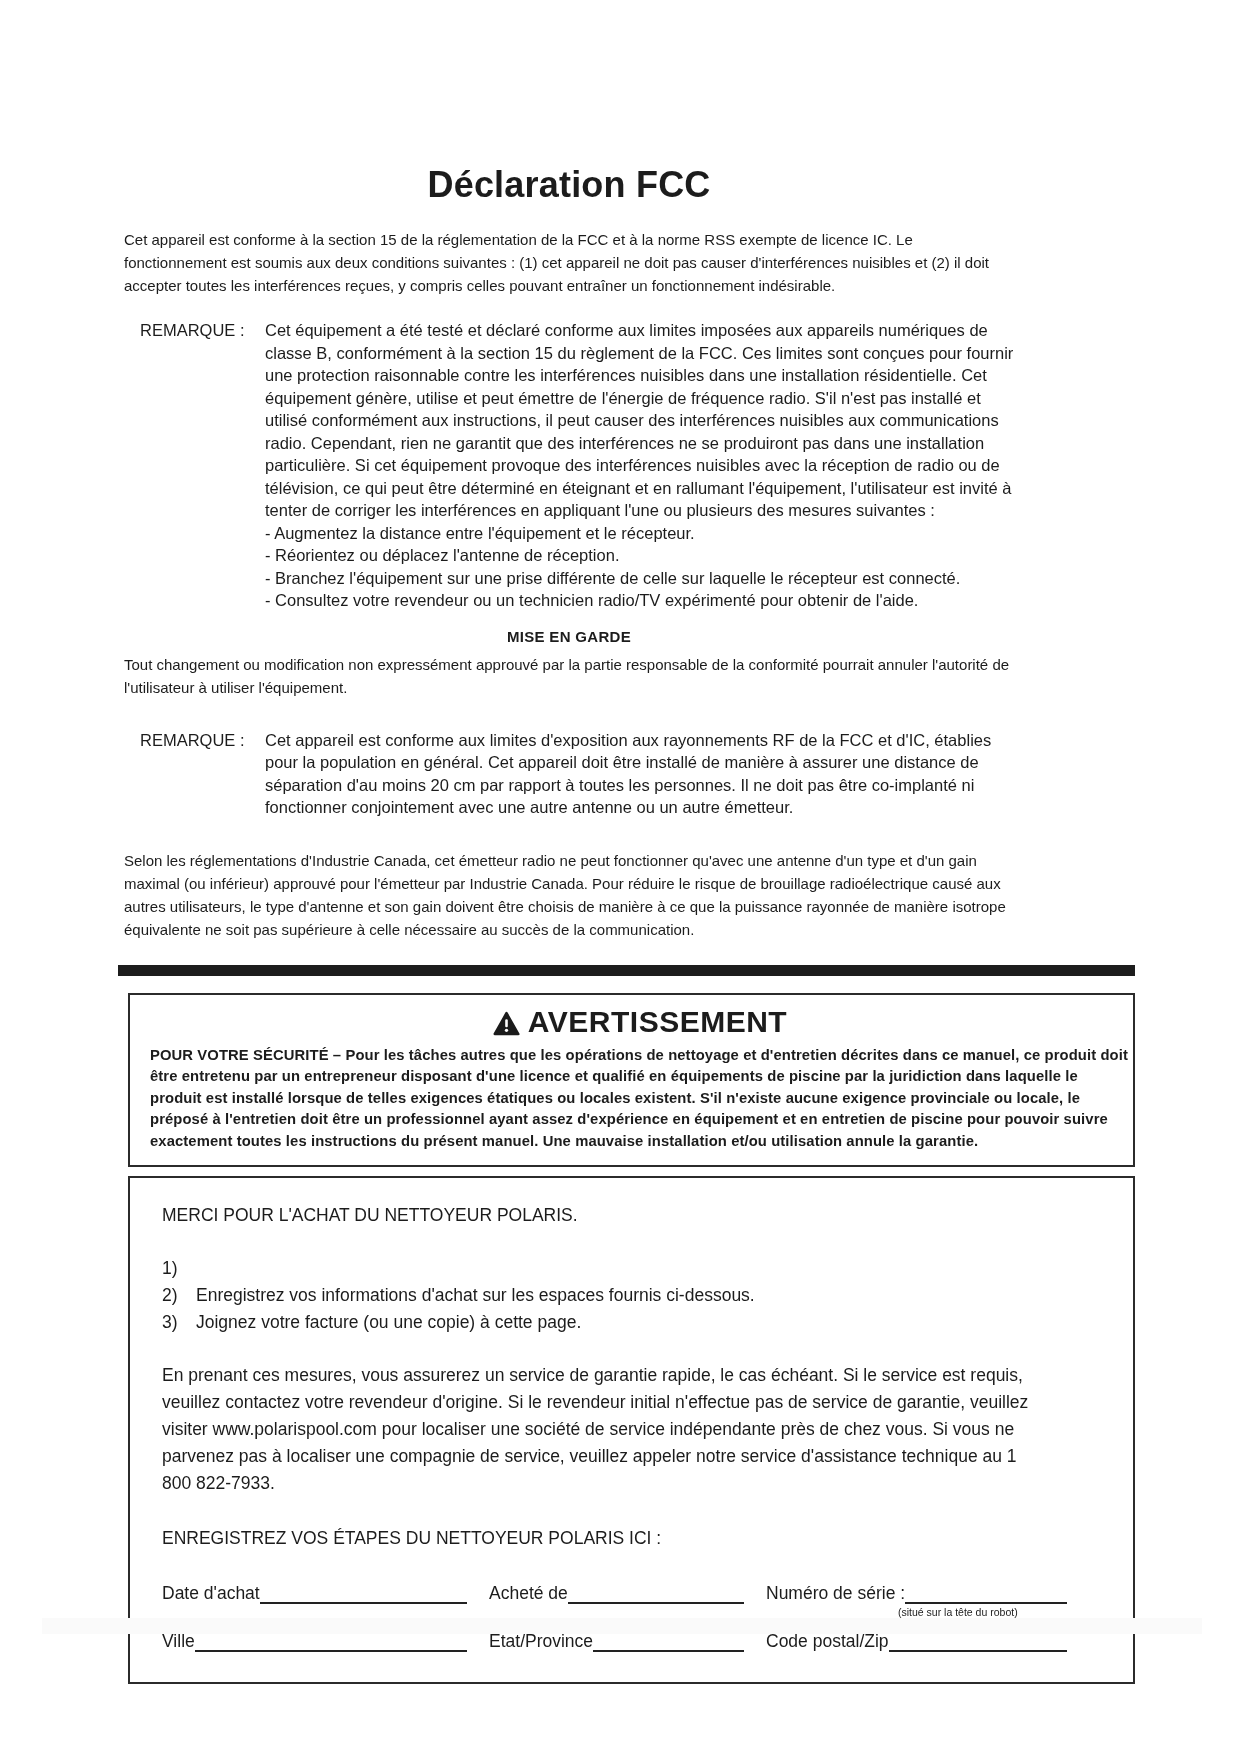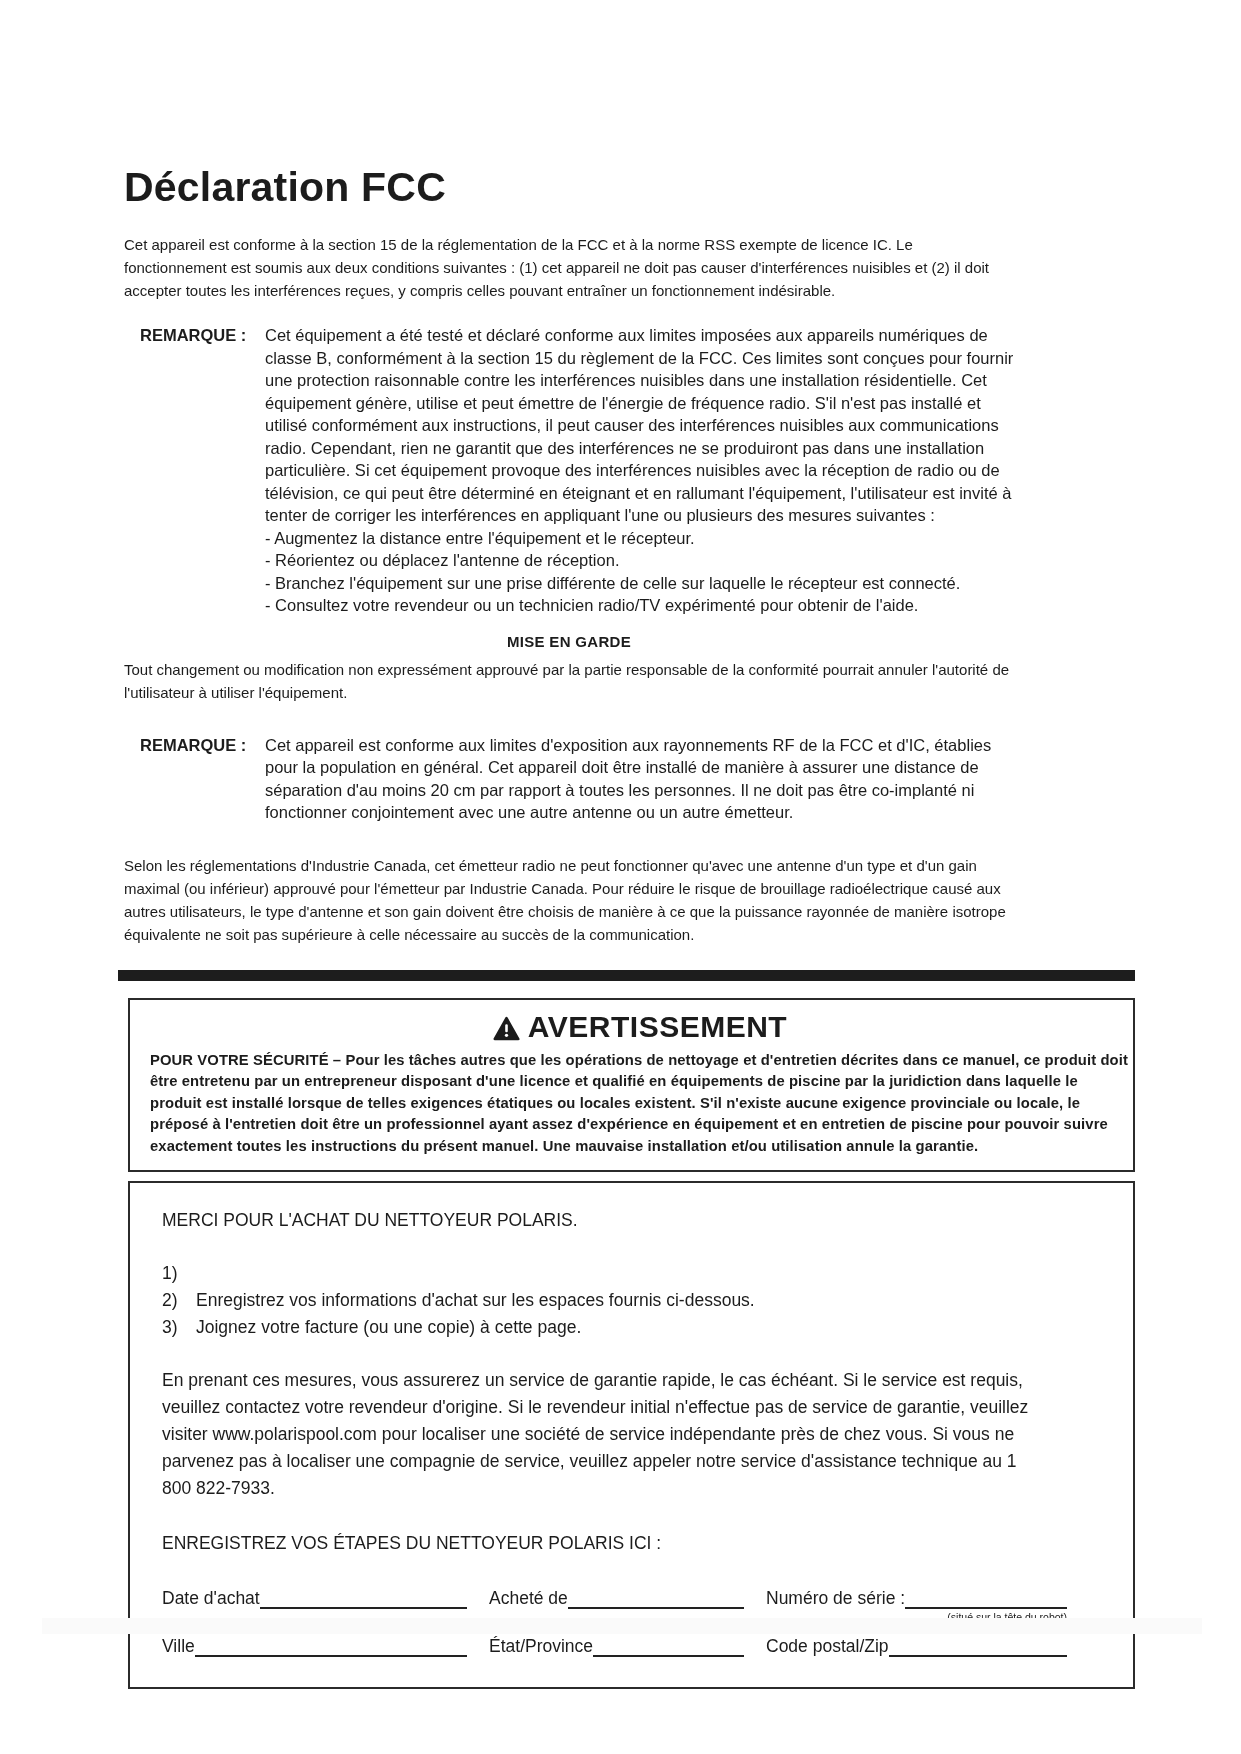--- a/index.html
+++ b/index.html
@@ -13,37 +13,37 @@
     width:1241px;height:1754px;
     background:#ffffff;
     color:var(--text);
     font-family:"Liberation Sans","DejaVu Sans",sans-serif;
     -webkit-font-smoothing:antialiased;
   }
   .page{padding-top:164px;position:relative;width:1241px;height:1754px;overflow:hidden;}
 
   .doc-title{
     width:890px;margin:0 0 0 124px;
-    text-align:left;
-    font-size:41px;font-weight:bold;letter-spacing:0.2px;
+    text-align:center;
+    font-size:36px;font-weight:bold;letter-spacing:0.2px;
   }
 
   .para{
     width:893px;margin:22px 0 0 124px;
     font-size:15px;line-height:23px;
   }
 
   .remarque{
     display:flex;
     margin:22px 0 0 140px;
     font-size:16.5px;line-height:22.5px;
     width:880px;
   }
   .remarque .label{
-    font-weight:bold;
+    font-weight:normal;
     flex:0 0 125px;
     white-space:nowrap;
   }
   .remarque .rbody{flex:1 1 auto;padding-left:0px;width:752px;}
   .rbullets{margin:0;padding:0;list-style:none;}
   .rbullets li{margin:0;}
 
   .h2{
     width:890px;margin:16px 0 0 124px;
     text-align:center;
@@ -101,22 +101,22 @@
   .blank{
     flex:1 1 auto;
     border-bottom:2px solid #222;
     height:22px;
   }
   .cell-a{flex:0 0 305px;margin-right:22px;}
   .cell-b{flex:0 0 255px;margin-right:22px;}
   .cell-c{flex:1 1 auto;position:relative;}
   .serial-note{
     position:absolute;
-    top:24px;left:162px;right:0;
-    text-align:right;
+    top:24px;left:132px;right:0;
+    text-align:left;
     font-size:10.5px;line-height:12px;
     white-space:nowrap;
   }
 
   .scan-band{
     position:absolute;
     left:42px;top:1618px;
     width:1160px;height:16px;
     background:#fafafa;
   }

